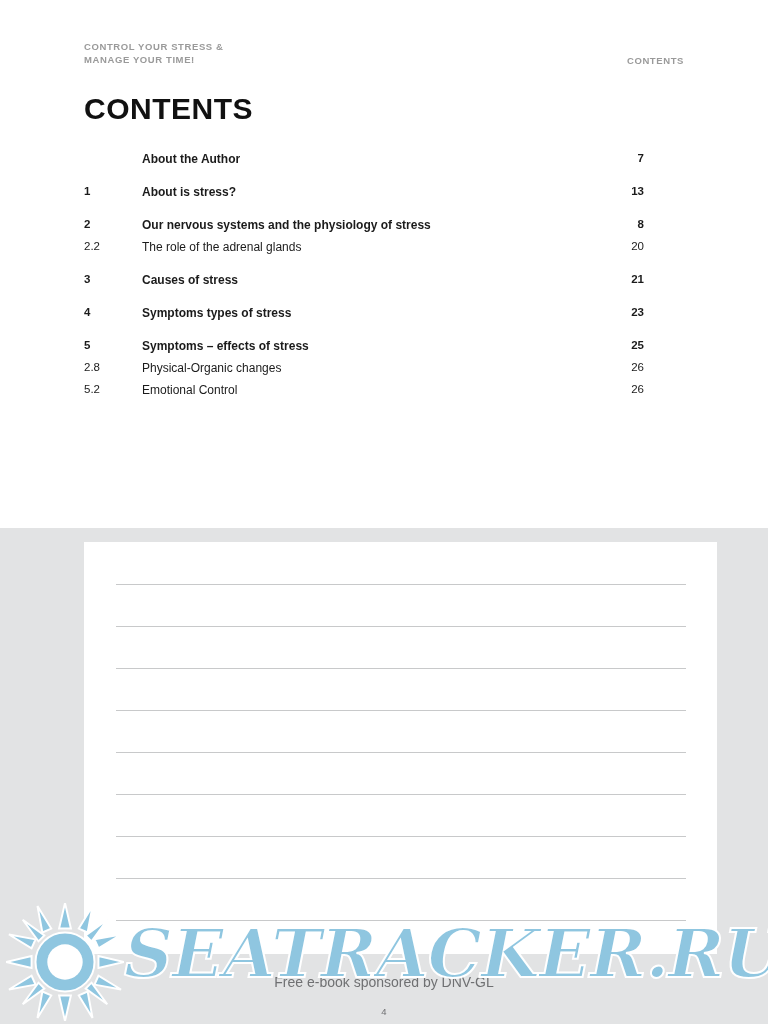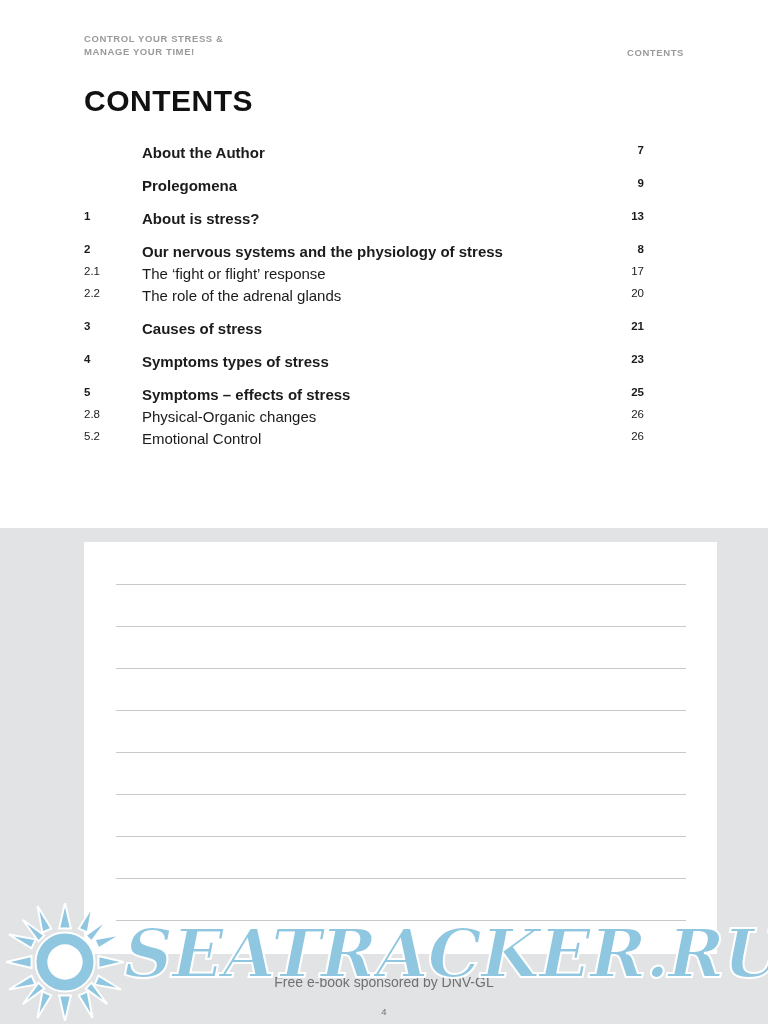--- a/index.html
+++ b/index.html
@@ -12,21 +12,21 @@
     background: #ffffff;
     font-family: "Liberation Sans", sans-serif;
     overflow: hidden;
     position: relative;
   }
 
   
   .page-toc {
     position: absolute;
     left: 0;
-    top: 4px;
+    top: 12px;
     width: 768px;
     height: 528px;
     background: #ffffff;
   }
 
   .running-head {
     position: absolute;
     left: 84px;
     top: 28px;
     font-size: 9.5px;
@@ -77,21 +77,21 @@
     left: 0;
     top: 0;
     width: 48px;
     font-size: 11.5px;
     color: #1b1b1b;
   }
   .toc-label {
     position: absolute;
     left: 58px;
     top: 0;
-    font-size: 15px;
+    font-size: 12px;
     color: #1b1b1b;
   }
   .toc-page {
     position: absolute;
     right: 0;
     top: 0;
     width: 30px;
     text-align: right;
     font-size: 11.5px;
     color: #1b1b1b;
@@ -191,38 +191,28 @@
 
   <div class="page-title">CONTENTS</div>
 
   <div class="toc-list">
       <div class="toc-row lvl1">
         <span class="toc-num"></span>
         <span class="toc-label">About the Author</span>
         <span class="toc-page">7</span>
       </div>
       <div class="toc-row lvl1 gap-before">
-        <span class="toc-num"></span>
-        <span class="toc-label">Prolegomena</span>
-        <span class="toc-page">9</span>
-      </div>
-      <div class="toc-row lvl1 gap-before">
         <span class="toc-num">1</span>
         <span class="toc-label">About is stress?</span>
         <span class="toc-page">13</span>
       </div>
       <div class="toc-row lvl1 gap-before">
         <span class="toc-num">2</span>
         <span class="toc-label">Our nervous systems and the physiology of stress</span>
         <span class="toc-page">8</span>
-      </div>
-      <div class="toc-row lvl2 gap-small">
-        <span class="toc-num">2.1</span>
-        <span class="toc-label">The ‘fight or flight’ response</span>
-        <span class="toc-page">17</span>
       </div>
       <div class="toc-row lvl2 gap-small">
         <span class="toc-num">2.2</span>
         <span class="toc-label">The role of the adrenal glands</span>
         <span class="toc-page">20</span>
       </div>
       <div class="toc-row lvl1 gap-before">
         <span class="toc-num">3</span>
         <span class="toc-label">Causes of stress</span>
         <span class="toc-page">21</span>

